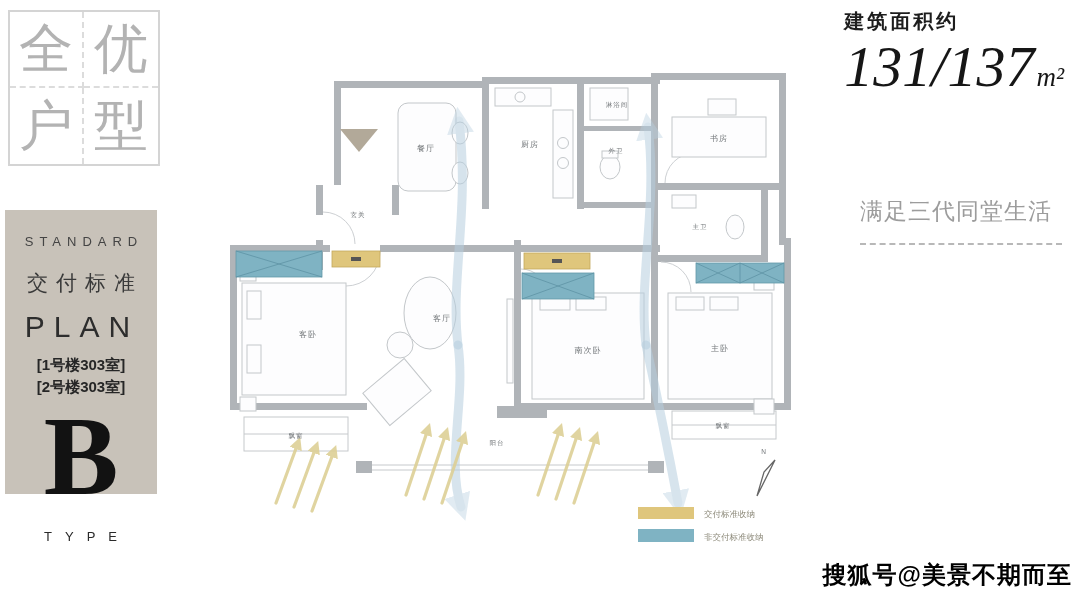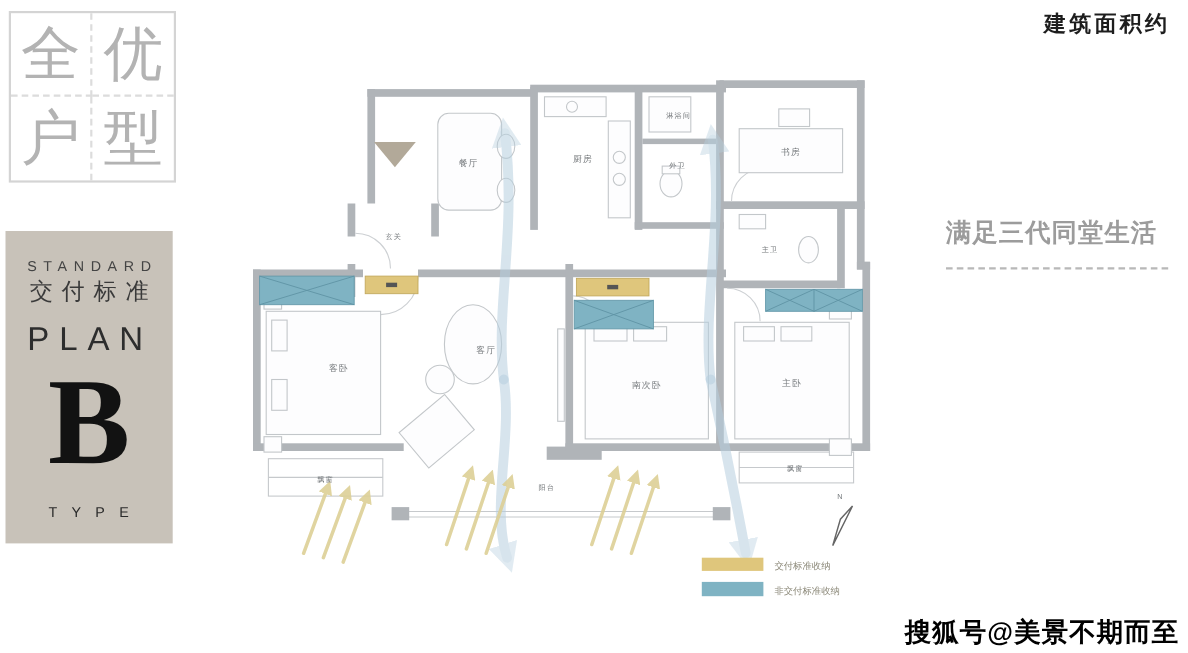--- a/index.html
+++ b/index.html
@@ -16,39 +16,39 @@
          background:#fff;display:grid;grid-template-columns:1fr 1fr;grid-template-rows:1fr 1fr;}
   .badge-cell{display:flex;align-items:center;justify-content:center;
          font-family:"Liberation Serif","DejaVu Serif",serif;font-size:54px;color:var(--badge-gray);}
   .badge-cell.br{border-right:2px dashed #dcdcdc;}
   .badge-cell.bb{border-bottom:2px dashed #dcdcdc;}
 
   
   .side-panel{position:absolute;left:5px;top:210px;width:152px;height:284px;
          background:var(--panel-tan);text-align:center;color:#333;}
   .sp-standard{margin-top:24px;font-size:13px;letter-spacing:6px;padding-left:6px;color:#444;}
-  .sp-deliver{margin-top:2px;font-size:21px;letter-spacing:8px;padding-left:8px;color:#3a3a3a;
+  .sp-deliver{margin-top:20px;font-size:21px;letter-spacing:8px;padding-left:8px;color:#3a3a3a;
          font-family:"Liberation Serif","DejaVu Serif",serif;}
   .sp-plan{margin-top:13px;font-size:30px;letter-spacing:9px;padding-left:2px;color:#2d2d2d;font-weight:400;}
   .sp-units{margin-top:10px;font-size:15px;font-weight:700;color:#262626;line-height:1.45;}
   .sp-b{margin-top:0px;font-size:112px;line-height:1.05;color:#121212;
          font-family:"Liberation Serif","DejaVu Serif",serif;font-weight:600;}
   .sp-type{margin-top:14px;font-size:13px;letter-spacing:13px;padding-left:12px;color:#2a2a2a;}
 
   
   .area-block{position:absolute;right:16px;top:8px;text-align:left;}
   .area-label{font-size:20px;font-weight:700;letter-spacing:3px;color:#1d1d1d;}
   .area-figure{margin-top:2px;font-family:"Liberation Serif","DejaVu Serif",serif;
          font-style:italic;color:#161616;line-height:1.05;}
   .area-value{font-size:58px;}
   .area-unit{font-size:27px;margin-left:2px;}
 
   
   .info-panel{position:absolute;left:860px;top:196px;width:214px;}
-  .info-heading{margin:0;font-size:23px;font-weight:700;letter-spacing:1px;color:var(--heading-gray);}
+  .info-heading{margin:0;font-size:23px;font-weight:400;letter-spacing:1px;color:var(--heading-gray);}
   .info-divider{border:none;border-top:2px dashed #b8b8b8;margin:16px 0 16px;width:202px;}
   .info-list{list-style:none;margin:0;padding:0;font-size:17px;color:var(--text-dark);font-weight:500;}
   .info-list li{position:relative;padding-left:31px;line-height:1.92;margin-bottom:4px;}
   .info-list li::before{content:"\2022";position:absolute;left:7px;top:0;color:#2b2b2b;}
 
   
   .watermark{position:absolute;right:8px;bottom:3px;font-size:24px;font-weight:700;color:#000;letter-spacing:1px;
          text-shadow:-1px -1px 0 #fff,1px -1px 0 #fff,-1px 1px 0 #fff,1px 1px 0 #fff,2px 2px 1px #fff;}
 
   
@@ -77,26 +77,33 @@
     <div class="badge-cell br bb">全</div>
     <div class="badge-cell bb">优</div>
     <div class="badge-cell br">户</div>
     <div class="badge-cell">型</div>
   </div>
 
   <div class="side-panel">
     <div class="sp-standard">STANDARD</div>
     <div class="sp-deliver">交付标准</div>
     <div class="sp-plan">PLAN</div>
+    <div class="sp-units">
+      <div>[1号楼303室]</div>
+      <div>[2号楼303室]</div>
+    </div>
     <div class="sp-b">B</div>
     <div class="sp-type">TYPE</div>
   </div>
 
   <div class="area-block">
     <div class="area-label">建筑面积约</div>
+    <div class="area-figure">
+      <span class="area-value">131/137</span><span class="area-unit">m²</span>
+    </div>
   </div>
 
   <div class="info-panel">
     <h2 class="info-heading">满足三代同堂生活</h2>
     <hr class="info-divider">
   </div>
 
   <div class="plan-wrap">
     <svg viewBox="0 0 580 492" width="580" height="492">
       <defs>

